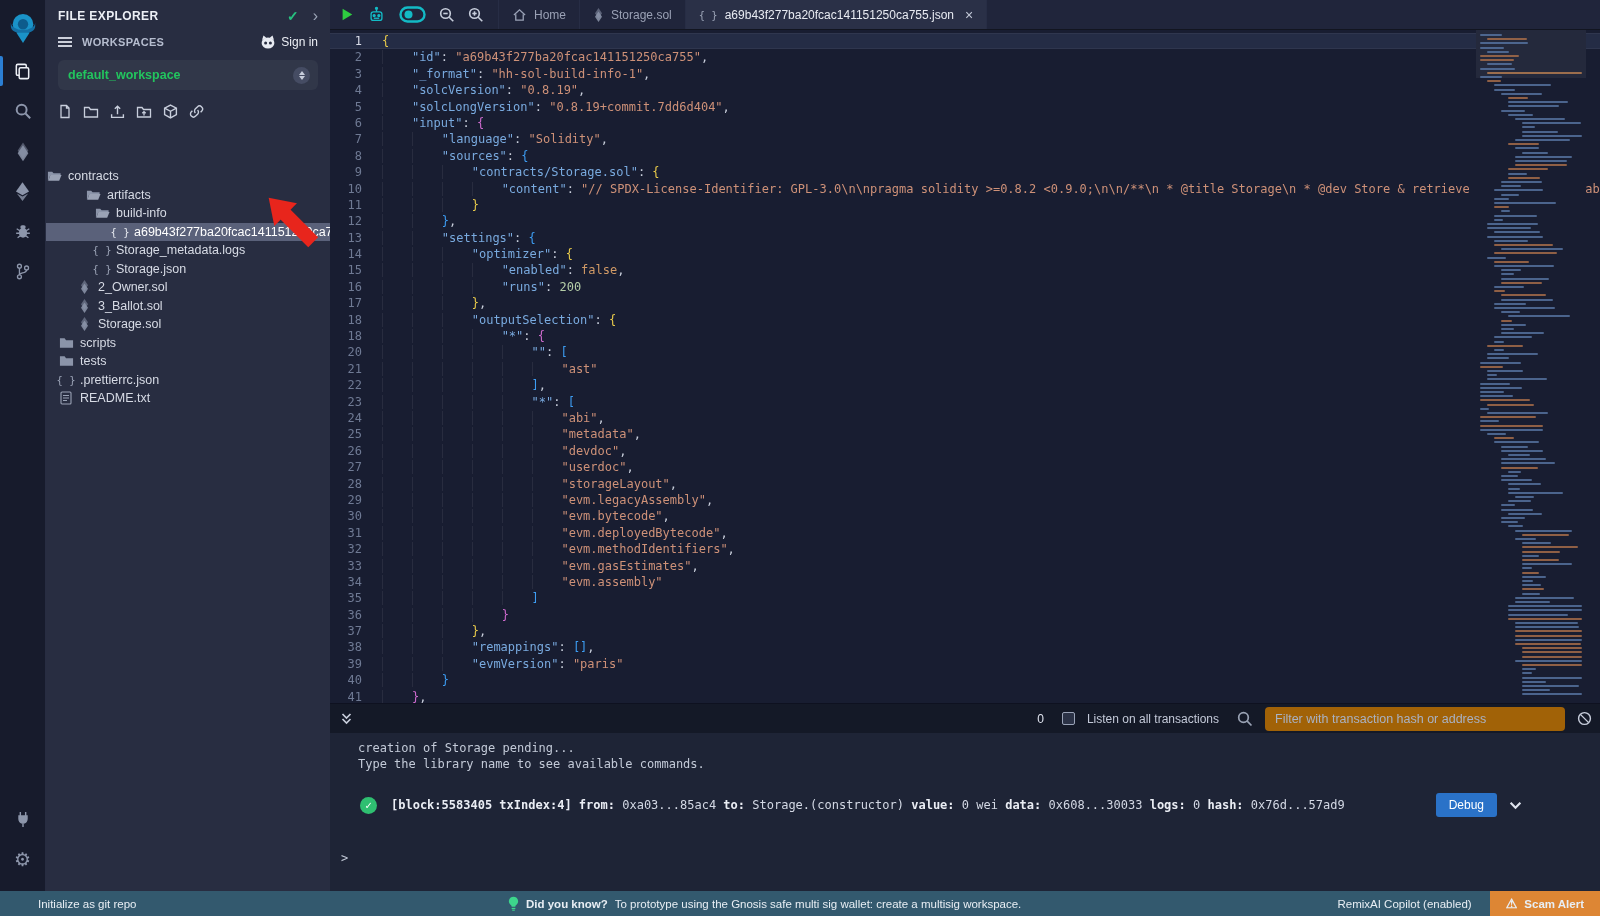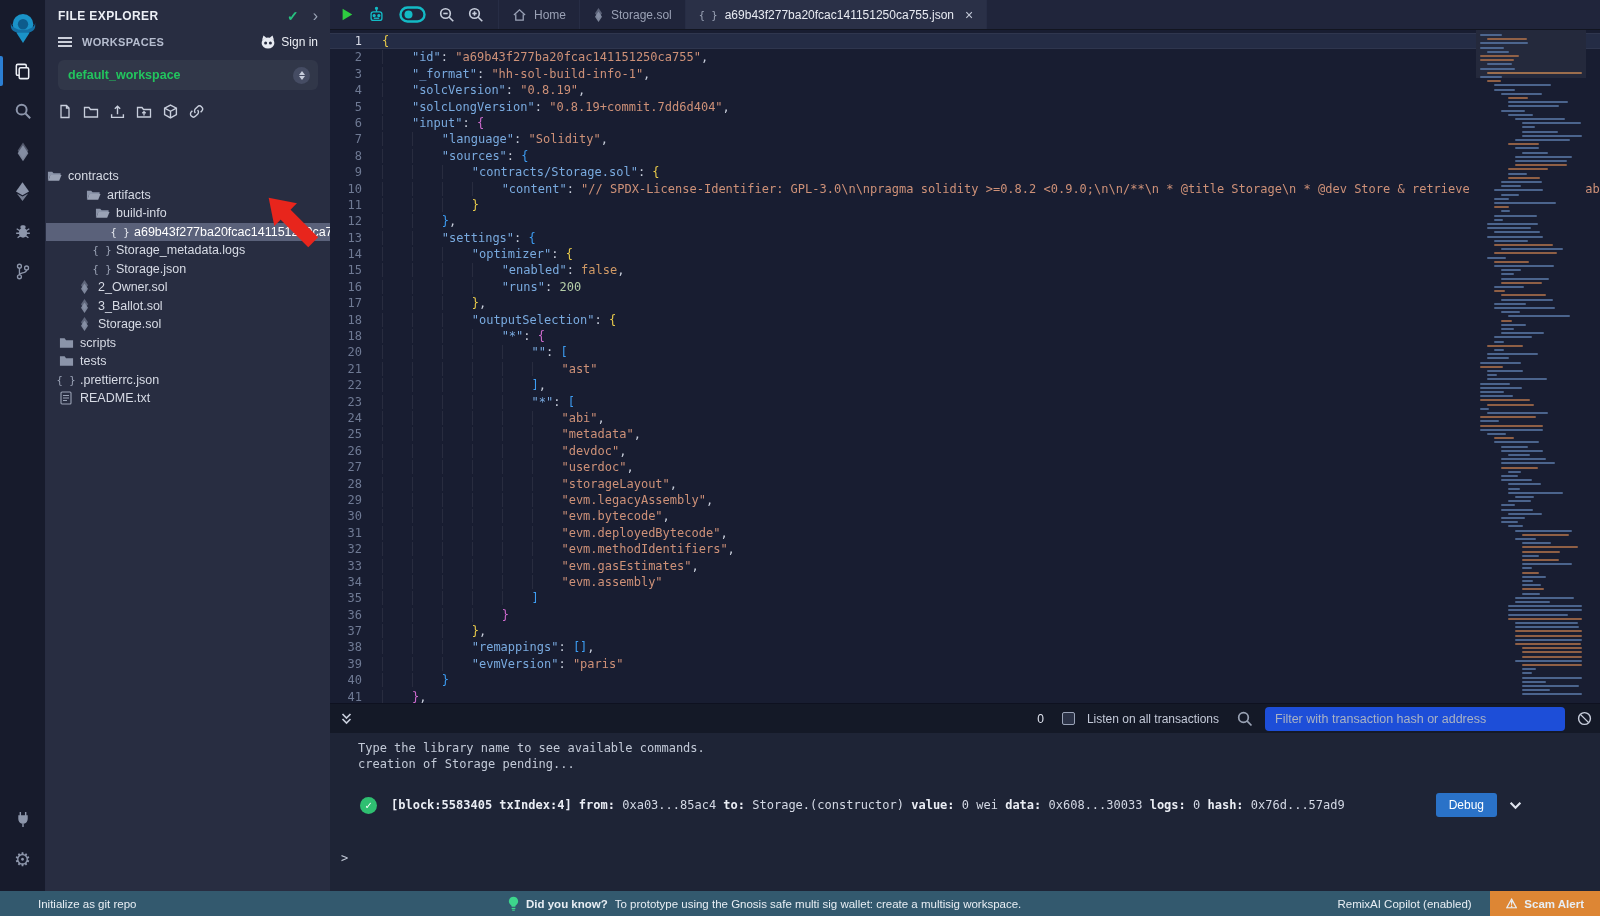--- a/index.html
+++ b/index.html
@@ -91,21 +91,21 @@
   .mm-row { position:absolute; height:2px; border-radius:1px; }
 
   
   .termbar { flex:0 0 30px; background:#141927; border-top:1px solid #0e1120;
     display:flex; align-items:center; padding:0 8px 0 10px; }
   .termbar .right { margin-left:auto; display:flex; align-items:center; gap:12px; }
   .tb-count { color:#dfe3ee; font-size:12px; margin-right:6px; }
   .cb { width:13px; height:13px; border:1px solid #9aa3b7; border-radius:2px;
     background:#2b3246; cursor:pointer; }
   .listen-lbl { color:#c3c9d8; font-size:12px; }
-  .filter-input { width:300px; height:24px; background:#1d4ed8; border:none;
+  .filter-input { width:300px; height:24px; background:#a16207; border:none;
     border-radius:4px; color:#dfe3ee; padding:0 10px; font-size:12.5px;
     font-family:"Liberation Sans",sans-serif; }
   .filter-input::placeholder { color:#a9b2c4; }
 
   .terminal { flex:1; background:#1e2436; position:relative; color:#c3cad8;
     font-family:"DejaVu Sans Mono",monospace; font-size:12px; padding-top:7px; }
   .t-line { padding-left:28px; line-height:16px; }
   .tx-row { display:flex; align-items:center; margin-top:19px; padding:0 78px 0 30px; height:28px; }
   .tx-check { flex:0 0 17px; width:17px; height:17px; border-radius:50%; background:#2fbf71;
     color:#fff; display:flex; align-items:center; justify-content:center;
@@ -692,22 +692,22 @@
         <span style="display:flex">
           <svg width="15" height="15" viewBox="0 0 16 16" fill="none" stroke="#c8cedc" stroke-width="1.5">
               <circle cx="8" cy="8" r="6.3"></circle>
               <line x1="3.6" y1="3.6" x2="12.4" y2="12.4"></line>
             </svg>
         </span>
       </span>
     </div>
 
     <div class="terminal">
+      <div class="t-line">creation of Storage pending...</div>
       <div class="t-line">Type the library name to see available commands.</div>
-      <div class="t-line">creation of Storage pending...</div>
       <div class="tx-row">
         <span class="tx-check">✓</span>
         <span class="tx-text" id="tx-text"><b>[block:5583405 txIndex:4]</b><span> </span><b>from:</b><span> 0xa03...85ac4 </span><b>to:</b><span> Storage.(constructor) </span><b>value:</b><span> 0 wei </span><b>data:</b><span> 0x608...30033 </span><b>logs:</b><span> 0 </span><b>hash:</b><span> 0x76d...57ad9</span></span>
         <button class="debug-btn">Debug</button>
         <span class="tx-caret">
           <svg width="13" height="9" viewBox="0 0 12 8" fill="none" stroke="#dfe3ee" stroke-width="2">
               <path d="M1.5 1.5L6 6l4.5-4.5"></path>
             </svg>
         </span>
       </div>

